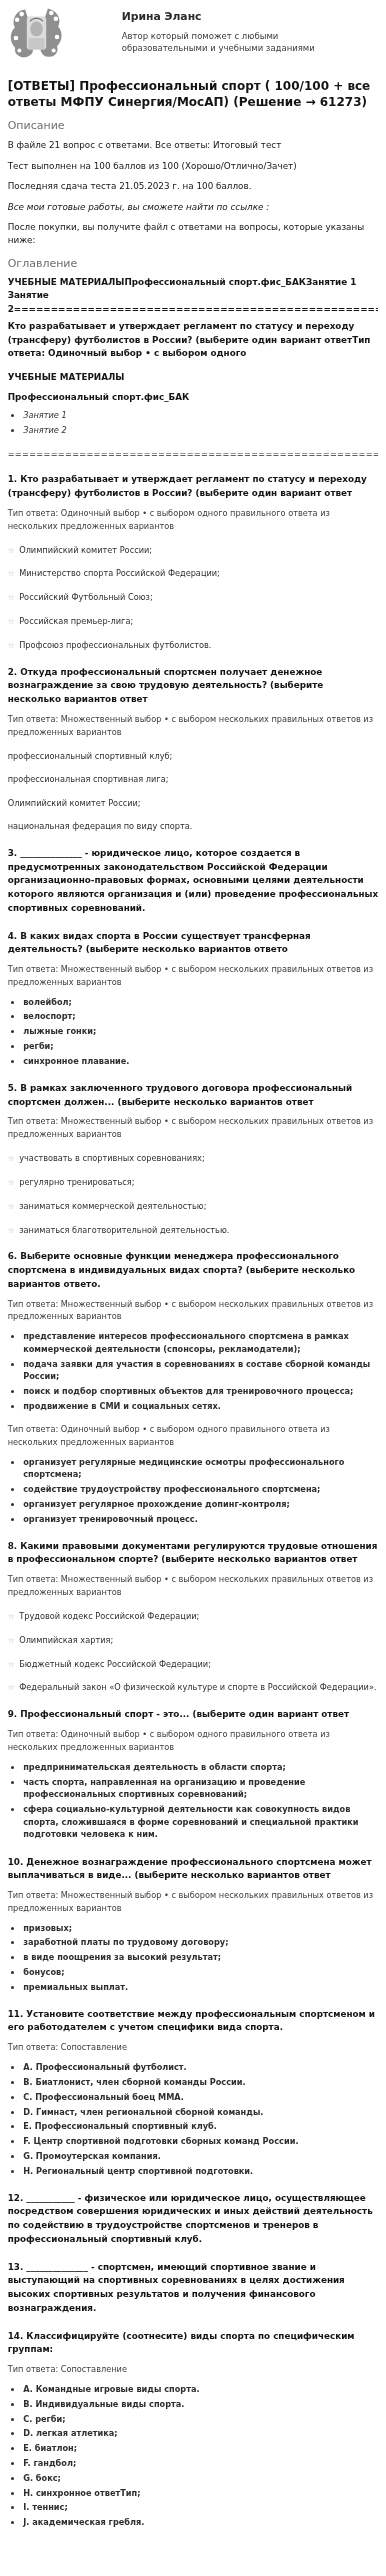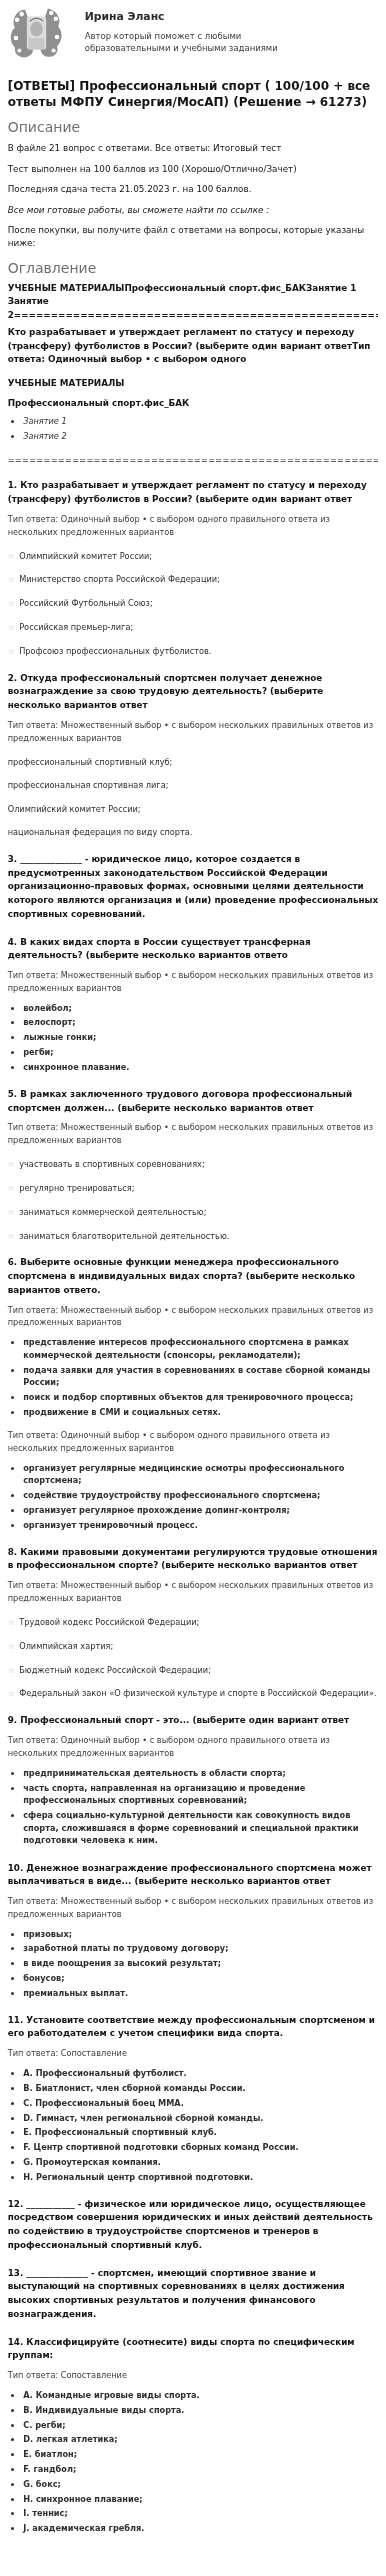--- a/index.html
+++ b/index.html
@@ -2,27 +2,27 @@
 <html lang="ru" style="font-size:8.2px"><head>
 <meta charset="utf-8">
 <style>
   html,body{margin:0;padding:0;background:#ffffff;}
   body{font-family:"DejaVu Sans",sans-serif;color:#1f1f1f;}
   .page{width:386px;box-sizing:border-box;padding:5.2px 7.7px 20.6px 7.7px;}
 
   
   .author{display:flex;align-items:flex-start;}
   .avatar-box{flex:0 0 77px;width:77px;}
-  .author-info{padding-top:5.2px;}
+  .author-info{padding-top:5.2px;margin-left:37px;}
   .author-name{font-size:10.8px;font-weight:700;color:#2b2b2b;margin:0 0 6.2px 0;}
   .author-tagline{font-size:8.5px;color:#3c3c3c;line-height:1.5;max-width:222px;}
 
   h1.page-title{font-size:12px;line-height:1.35;color:#141414;margin:13.4px 0 7.2px 0;font-weight:700;}
 
-  .section-label{color:#6f6f6f;font-size:14px;margin:9.3px 0 2.1px 0;}
+  .section-label{color:#6f6f6f;font-size:11px;margin:9.3px 0 2.1px 0;}
 
   .desc-line{font-weight:400;font-size:8.8px;margin:7.2px 0;color:#161616;line-height:1.5;}
   .desc-line.italic{font-style:italic;}
 
   .toc-entry{font-weight:700;font-size:8.8px;color:#161616;line-height:1.55;margin:6.2px 0 0 0;}
   .equals{white-space:nowrap;overflow:hidden;display:block;}
   .toc-equals{font-weight:700;font-size:8.8px;color:#161616;margin:1px 0;}
 
   .materials-heading{font-weight:700;font-size:8.8px;color:#161616;margin:11.3px 0 3.1px 0;}
   .materials-sub{font-weight:700;font-size:8.8px;color:#161616;margin:9.3px 0 4.1px 0;}
@@ -212,21 +212,21 @@
         <h2 class="q-title">14. Классифицируйте (соотнесите) виды спорта по специфическим группам:</h2>
         <p class="type-line">Тип ответа: Сопоставление</p>
         <ul class="opts">
           <li>A. Командные игровые виды спорта.</li>
           <li>B. Индивидуальные виды спорта.</li>
           <li>C. регби;</li>
           <li>D. легкая атлетика;</li>
           <li>E. биатлон;</li>
           <li>F. гандбол;</li>
           <li>G. бокс;</li>
-          <li>H. синхронное плавание;</li>
+          <li>H. синхронное ответТип;</li>
           <li>I. теннис;</li>
           <li>J. академическая гребля.</li>
         </ul>
       </section>
     </main>
 
 </div>
 
 
 </body></html>

